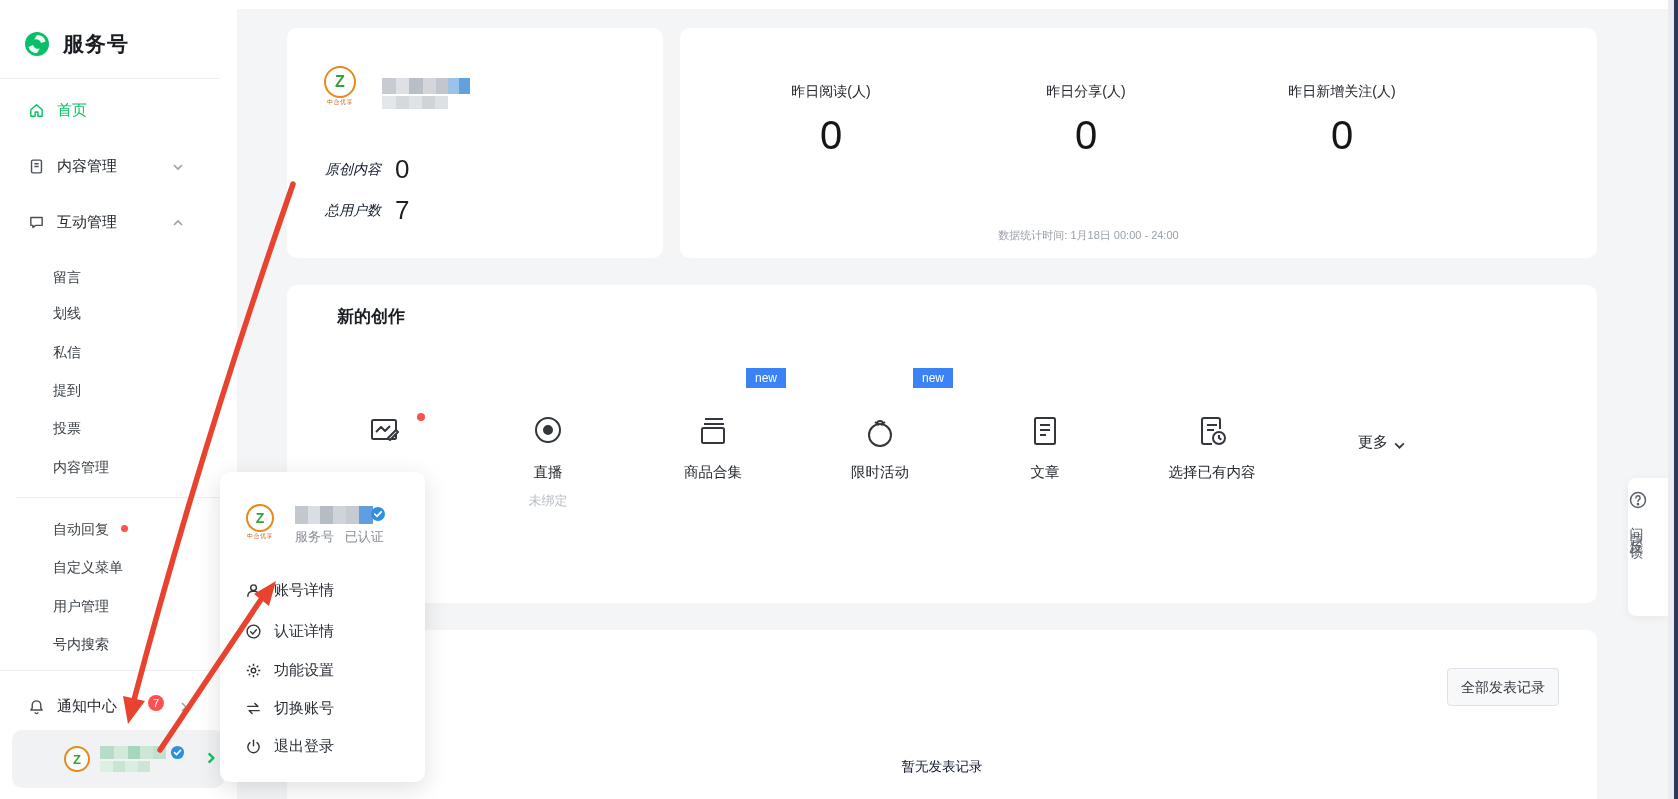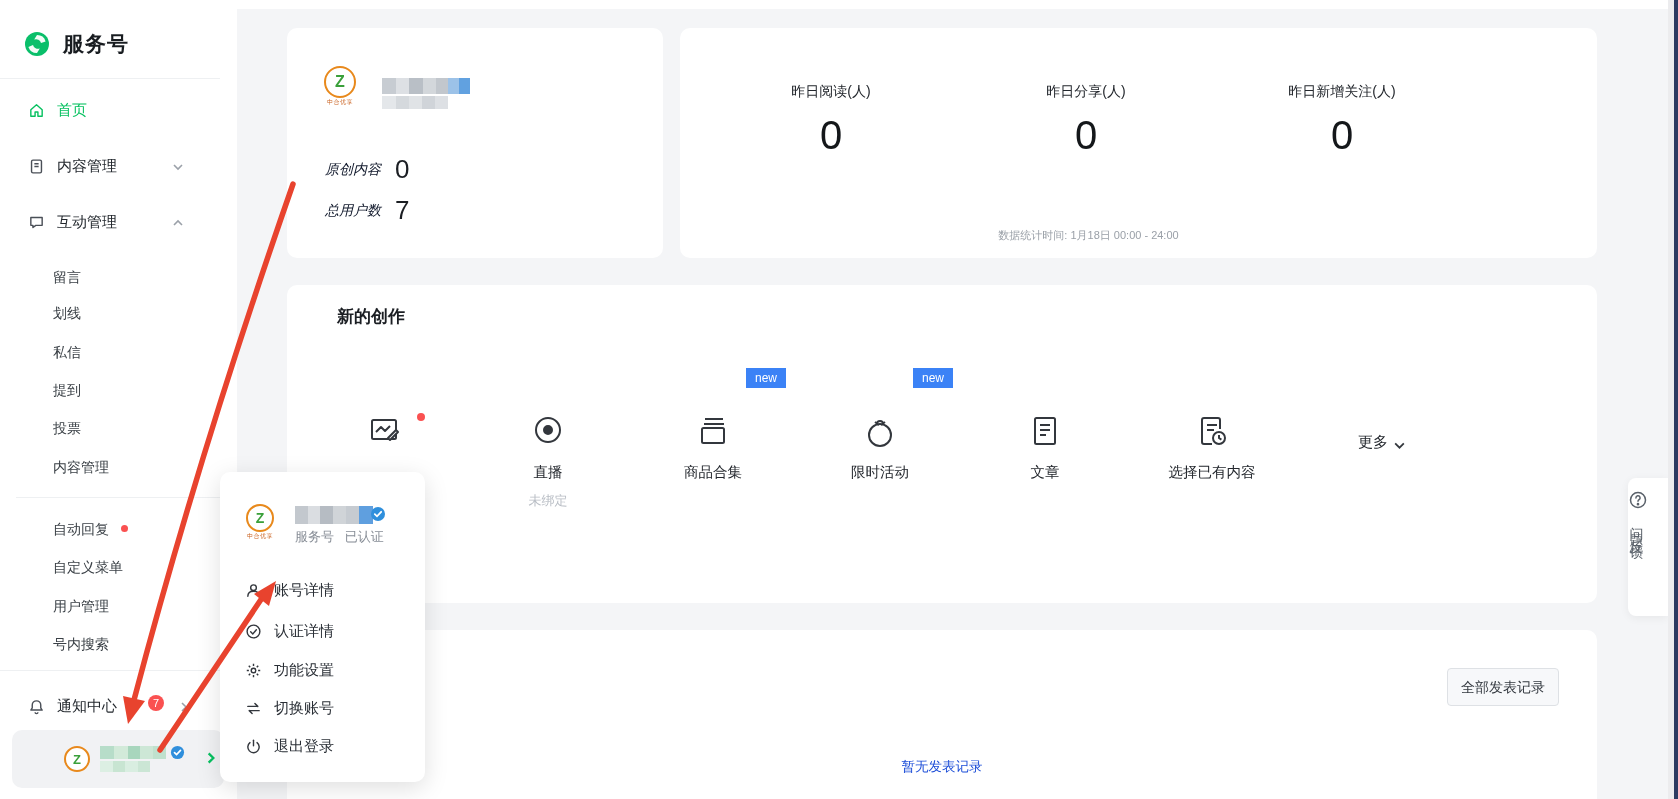--- a/index.html
+++ b/index.html
@@ -46,21 +46,21 @@
 
   .creation-title { position:absolute; left:50px; top:20px; font-size:17px; font-weight:700; color:#1b1e23; }
   .citem { position:absolute; width:140px; text-align:center; cursor:pointer; }
   .citem .cicon { height:34px; display:flex; justify-content:center; }
   .citem .clabel { margin-top:14px; font-size:14.5px; color:#23272d; }
   .citem .csub { margin-top:10px; font-size:13px; color:#b9bec5; }
   .new-badge { position:absolute; background:#3b82f6; color:#fff; font-size:12px; border-radius:0; padding:3px 9px; line-height:1.2; }
   .more-link { position:absolute; display:flex; align-items:flex-end; gap:5px; font-size:15px; color:#23272d; cursor:pointer; }
 
   .all-btn { position:absolute; left:1160px; top:38px; width:112px; height:38px; background:#f7f8fa; border:1px solid #dee1e5; border-radius:4px; font-size:14px; color:#33383f; text-align:center; line-height:36px; cursor:pointer; }
-  .empty-text { position:absolute; left:0; top:128px; width:100%; text-align:center; font-size:13.5px; color:#1d4ed8; }
+  .empty-text { position:absolute; left:0; top:128px; width:100%; text-align:center; font-size:13.5px; color:#0f172a; }
 
   
   .popup { position:absolute; left:220px; top:472px; width:205px; height:310px; background:#fff; border-radius:10px; box-shadow:0 6px 24px rgba(0,0,0,.13); z-index:6; }
   .popup-menu-item { position:absolute; left:25px; display:flex; align-items:center; gap:12px; font-size:15px; color:#2a2f36; cursor:pointer; }
   .popup-sub { position:absolute; left:75px; top:56px; font-size:13px; color:#878d96; }
 
   
   .feedback { position:absolute; left:1628px; top:478px; width:40px; height:138px; background:#fff; border-radius:8px 0 0 8px; box-shadow:0 2px 10px rgba(0,0,0,.06); z-index:3; text-align:center; cursor:pointer; }
   .feedback .vtext { margin-top:6px; writing-mode:vertical-rl; letter-spacing:6px; font-size:14px; color:#596069; }
 

